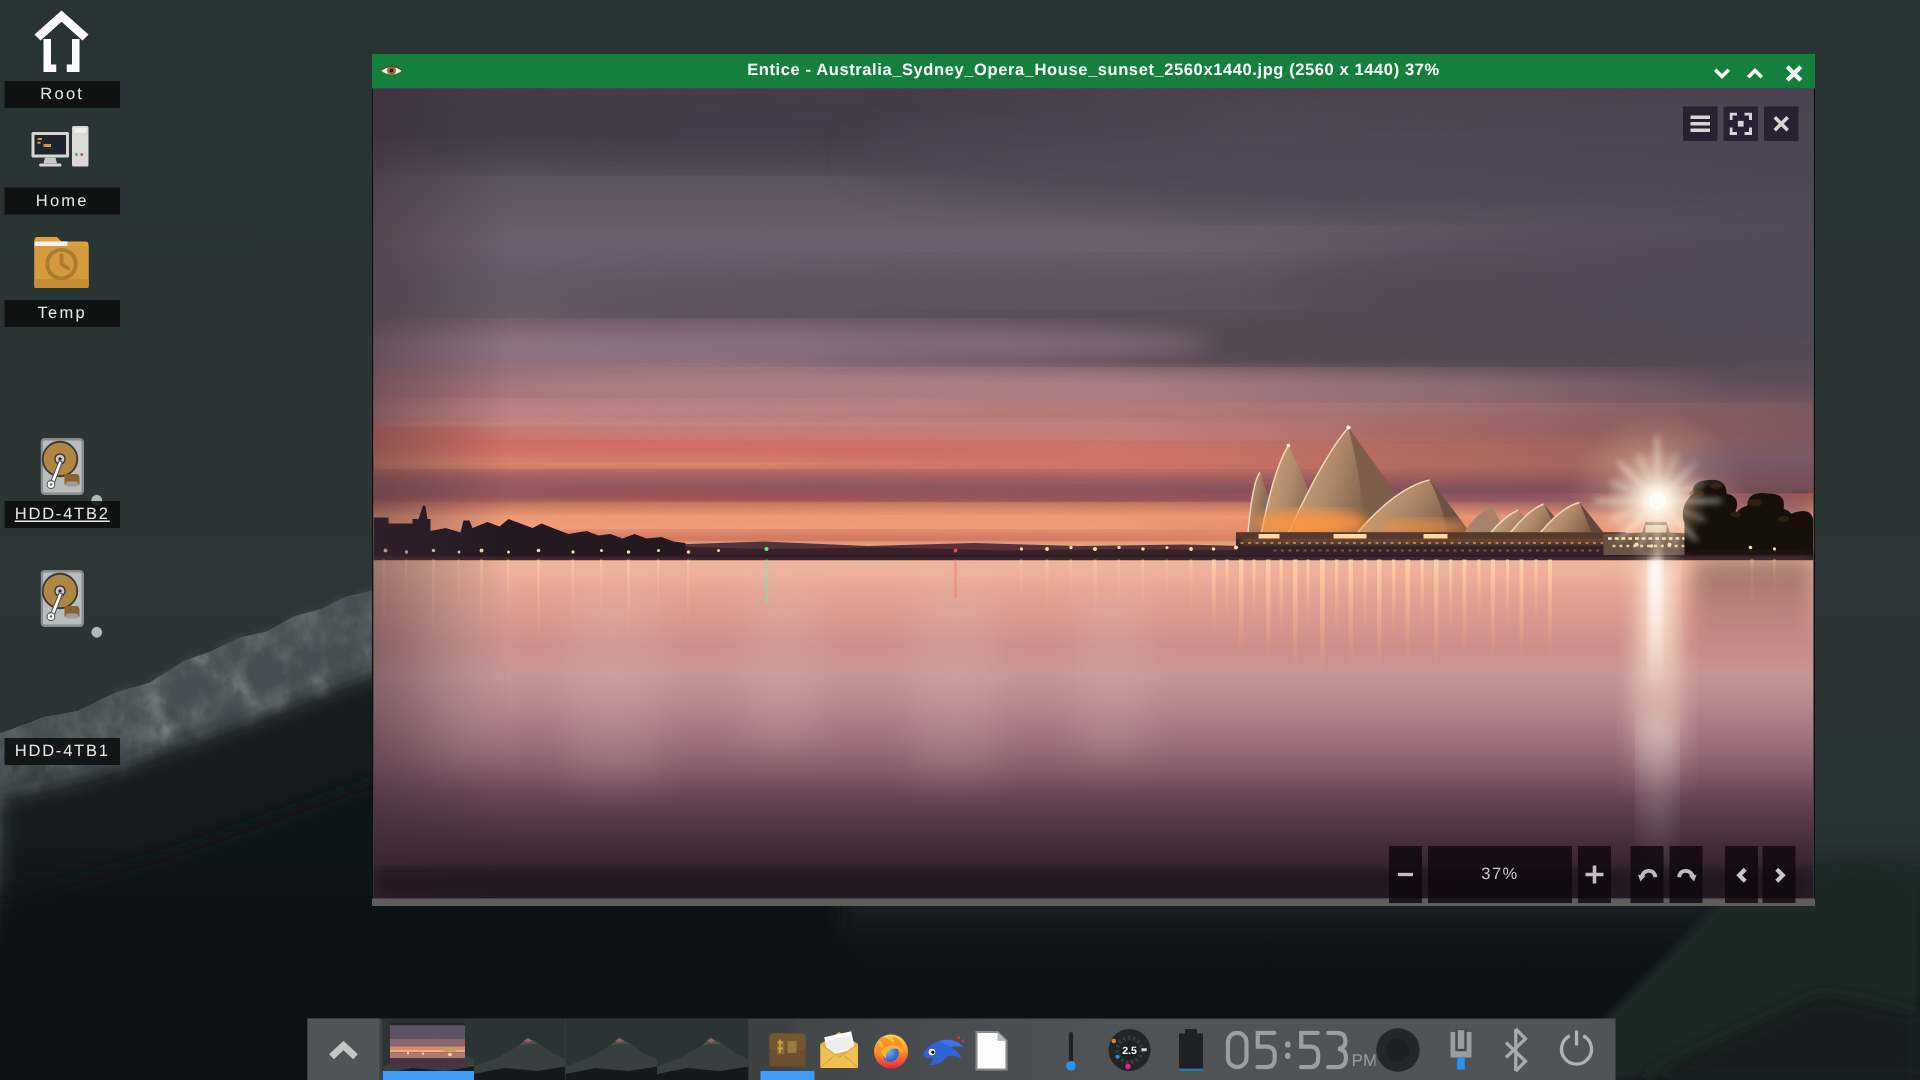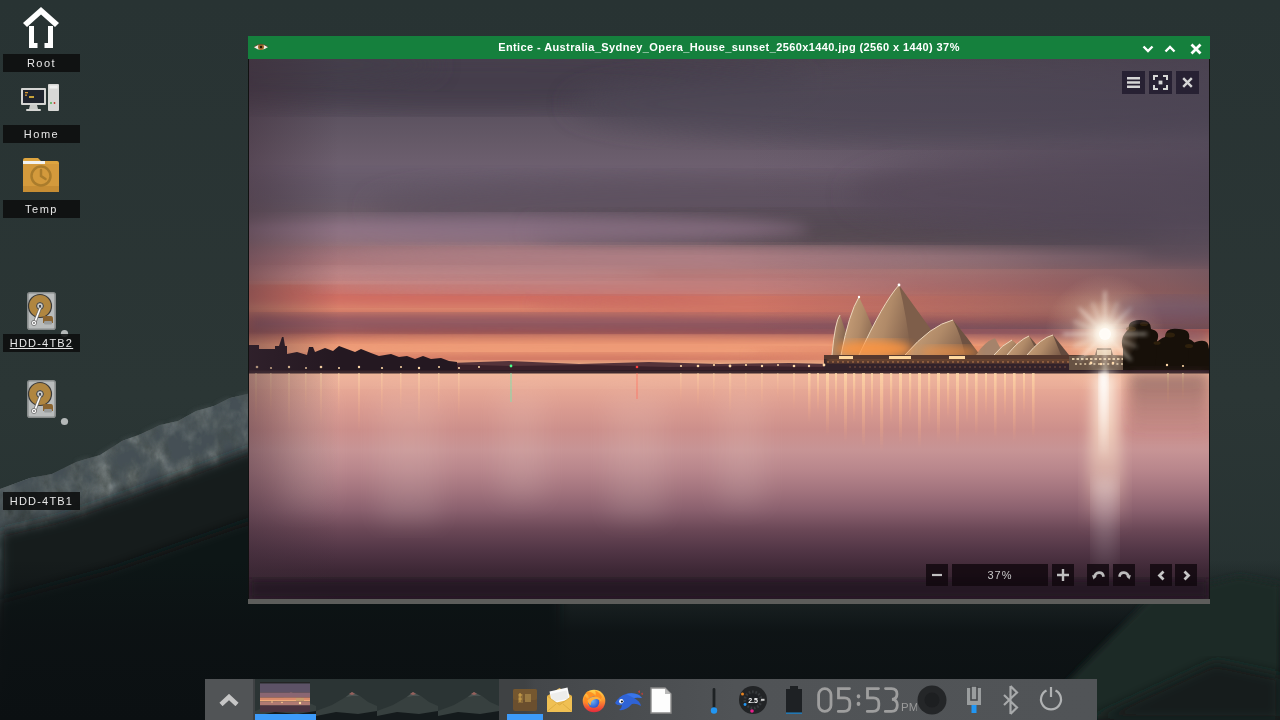--- a/index.html
+++ b/index.html
@@ -1,20 +1,20 @@
 <!DOCTYPE html>
 <html><head>
 <meta charset="utf-8">
 <style>
   html,body{margin:0;padding:0;width:1280px;height:720px;overflow:hidden;background:#27302f;font-family:"Liberation Sans",sans-serif;}
   .abs{position:absolute;}
   #desk{position:absolute;left:0;top:0;width:1280px;height:720px;}
   .label{position:absolute;left:3px;width:77px;height:18px;background:rgba(12,14,14,0.88);color:#e8e8e8;font-size:11px;letter-spacing:1.5px;text-align:center;line-height:18px;}
   .ibtn{position:absolute;width:23px;height:23px;background:rgba(32,26,44,0.82);display:flex;align-items:center;justify-content:center;}
-  .cbtn{position:absolute;width:22px;height:22px;background:rgba(16,7,13,0.82);display:flex;align-items:center;justify-content:center;}
+  .cbtn{position:absolute;width:22px;height:38px;background:rgba(16,7,13,0.82);display:flex;align-items:center;justify-content:center;}
 </style>
 </head>
 <body>
 
 <svg id="desk" width="1280" height="720" viewBox="0 0 1280 720">
   <defs>
     <linearGradient id="bgv" x1="0" y1="0" x2="0" y2="1">
       <stop offset="0" stop-color="#283333"></stop>
       <stop offset="0.55" stop-color="#2b3635"></stop>
       <stop offset="1" stop-color="#243030"></stop>
@@ -514,21 +514,21 @@
         <path d="M7.5,1.5 L3.5,5.5 L7.5,9.5" fill="none" stroke="#c6c6c6" stroke-width="2.8"></path>
       </svg>
     </div>
   <div class="cbtn" style="left:927px;top:528px;">
       <svg width="11" height="11" viewBox="0 0 11 11">
         <path d="M3.5,1.5 L7.5,5.5 L3.5,9.5" fill="none" stroke="#c6c6c6" stroke-width="2.8"></path>
       </svg>
     </div>
 </div>
 
-<div id="bar" class="abs" style="left:205px;top:679px;width:872px;height:41px;background:linear-gradient(90deg,#3f4244 0,#3f4244 320px,#44474a 330px,#505356 530px,#515457 100%);padding-left:20px;">
+<div id="bar" class="abs" style="left:205px;top:679px;width:872px;height:41px;background:linear-gradient(90deg,#3f4244 0,#3f4244 320px,#44474a 330px,#505356 530px,#515457 100%);">
   <div class="abs" style="left:0;top:0;width:48px;height:41px;background:#515456;display:flex;align-items:center;justify-content:center;">
     <svg width="22" height="12" viewBox="0 0 22 12">
         <path d="M3,10.5 L11,3 L19,10.5" fill="none" stroke="#c6c6c6" stroke-width="4.6" stroke-linejoin="miter"></path>
       </svg>
   </div>
 
   <div class="abs" style="left:50px;top:0;width:61px;height:41px;background:#202626;overflow:hidden;">
     <svg width="61" height="41" viewBox="0 0 61 41">
         <rect width="61" height="41" fill="#2b3434"></rect>
         <path d="M0,32 L16,26 L28,19 L36,13 L44,17 L52,23 L61,27 L61,41 L0,41 Z" fill="#37403f"></path>

